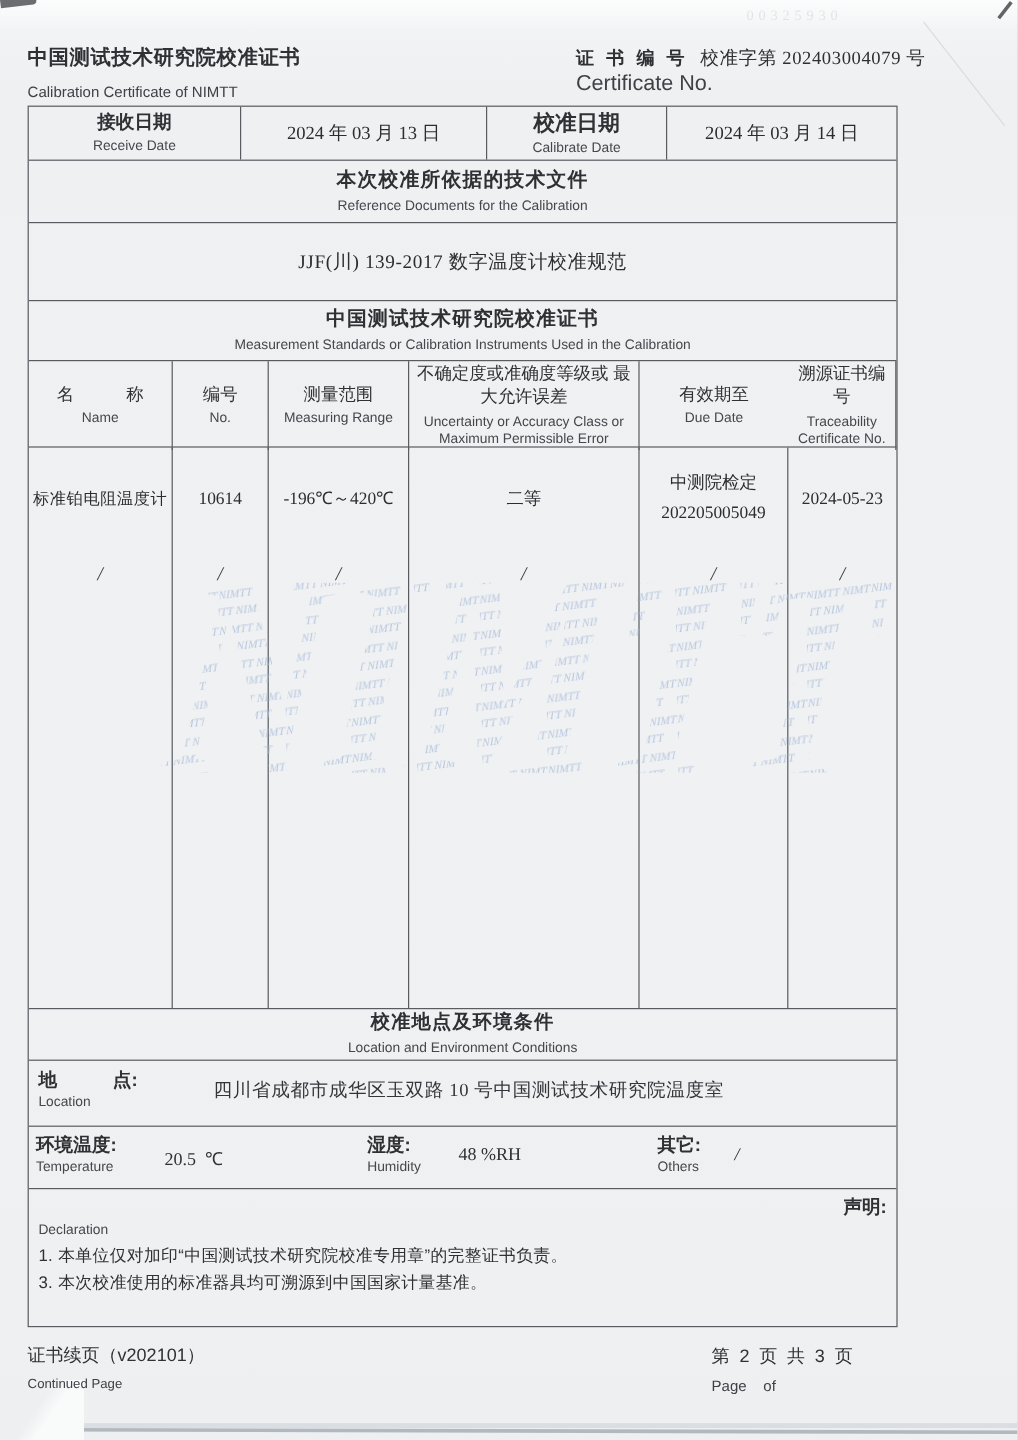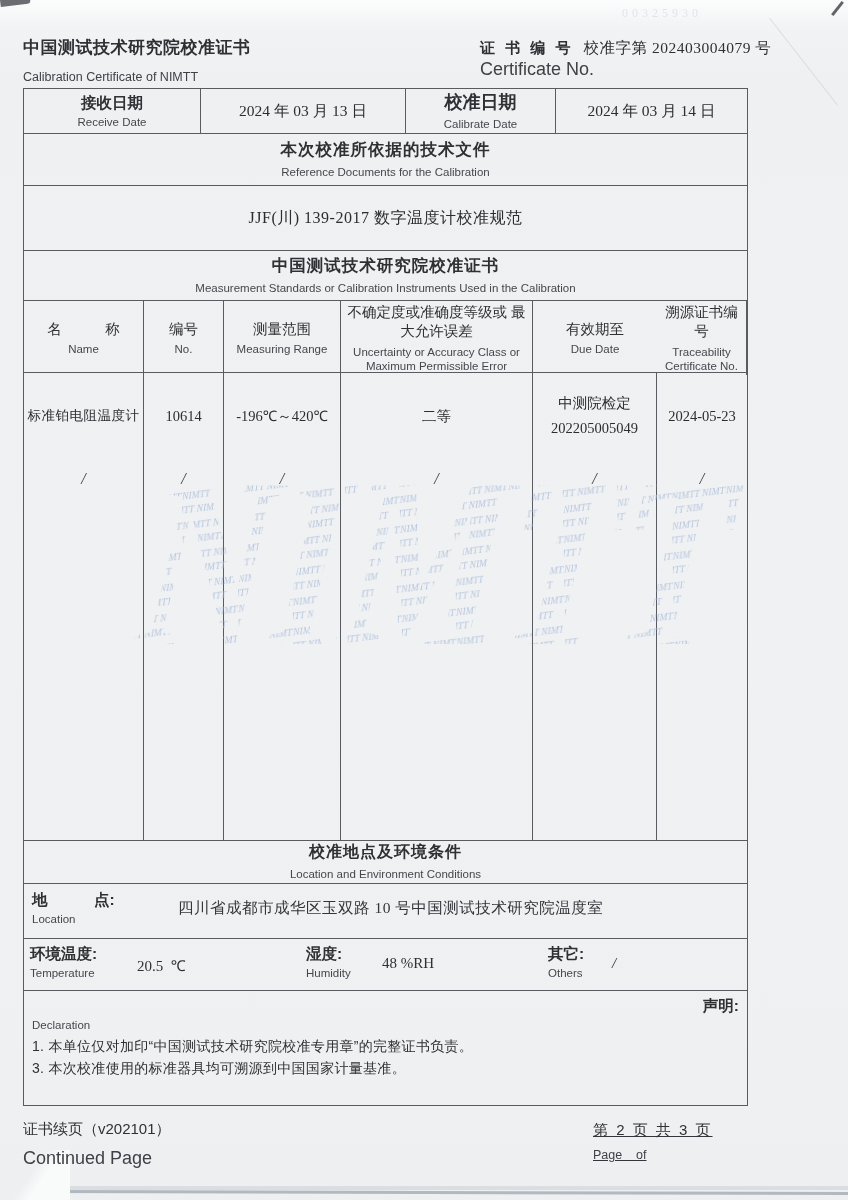--- a/index.html
+++ b/index.html
@@ -86,22 +86,22 @@
   .env-row .val{position:absolute;top:16px;font-family:"Liberation Serif",serif;font-size:15px;color:#2f3135;}
   
   .decl-row{height:114px;padding:5px 8px;}
   .decl-zh{font-size:15.5px;font-weight:600;color:#2e3034;text-align:right;}
   .decl-en{font-size:11.5px;color:#45474d;margin-top:2px;}
   .decl-items{margin-top:4px;list-style:none;}
   .decl-items li{font-size:14px;color:#2f3135;line-height:1.6;letter-spacing:.3px;}
   
   .foot-left{position:absolute;left:23px;top:1120px;}
   .foot-left .fzh{font-size:15px;color:#2f3135;}
-  .foot-left .fen{font-size:18px;color:#3f4147;margin-top:9px;}
-  .foot-right{position:absolute;left:593px;top:1121px;text-decoration:underline;}
+  .foot-left .fen{font-size:11px;color:#3f4147;margin-top:9px;}
+  .foot-right{position:absolute;left:593px;top:1121px;}
   .foot-right .fzh{font-size:15px;color:#2f3135;letter-spacing:2px;}
   .foot-right .fen{font-size:12.5px;color:#3f4147;margin-top:8px;white-space:pre;}
   
   .wm{position:absolute;left:126px;top:406px;width:616px;height:285px;opacity:.8;pointer-events:none;}
   .wm svg{overflow:visible;}
 </style>
 </head>
 <body>
 
 <div class="page">

